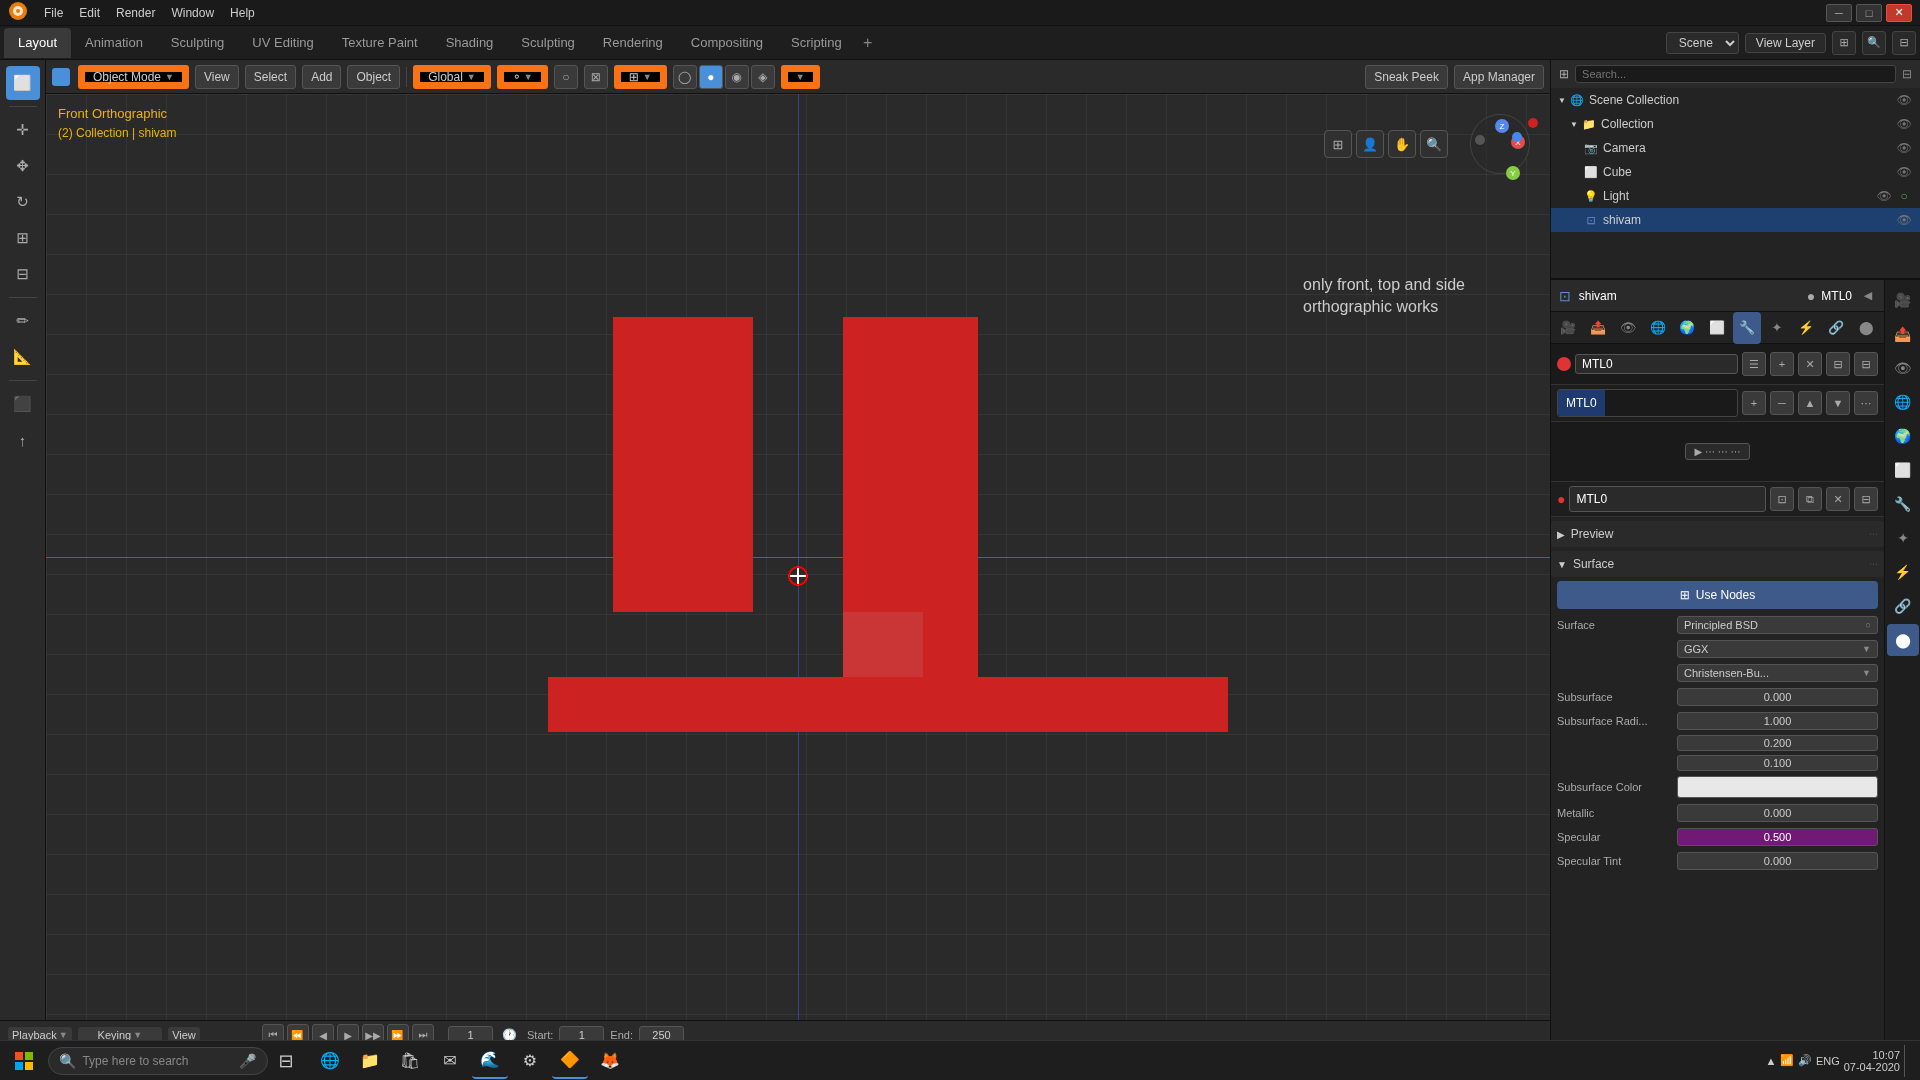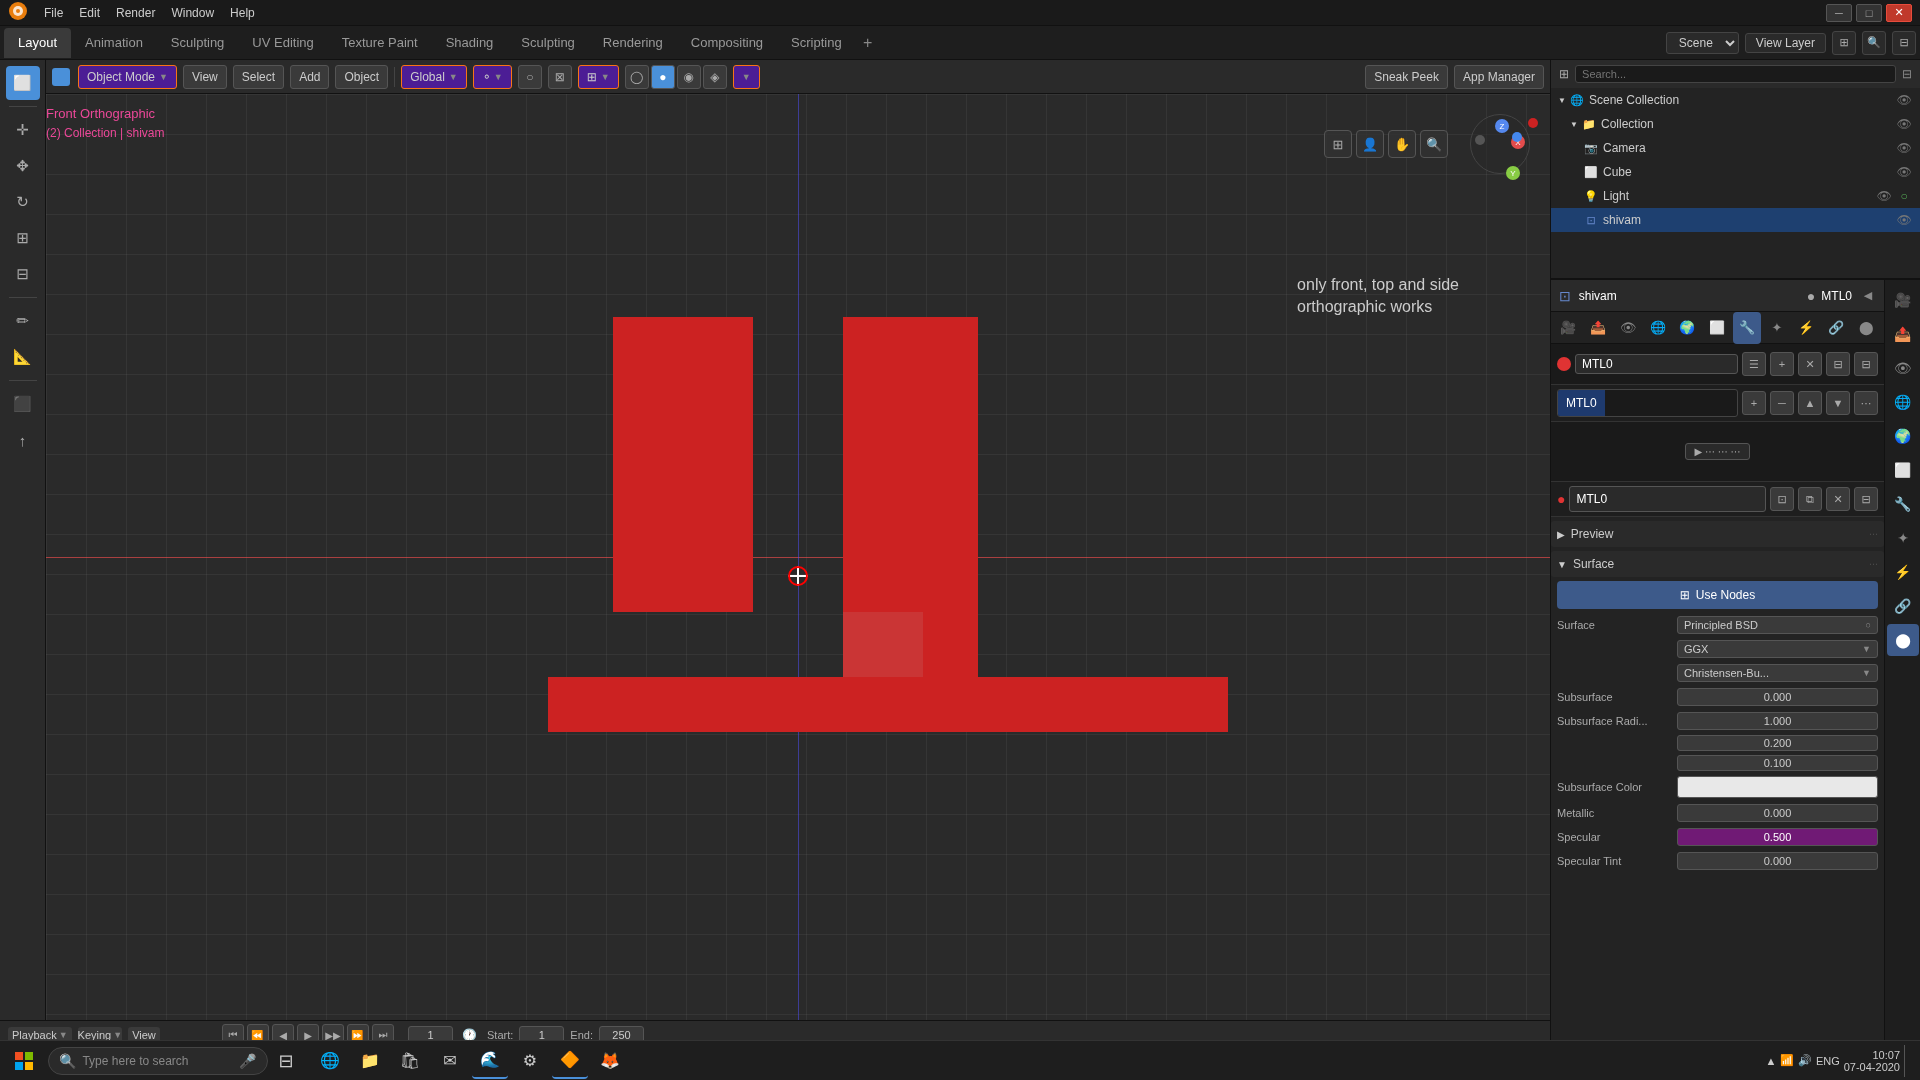--- a/index.html
+++ b/index.html
@@ -124,22 +124,22 @@
       align-items: center;
       padding: 0 6px;
       gap: 6px;
       border-bottom: 1px solid #111;
       position: relative;
       z-index: 80;
       margin-left: 46px;
       margin-right: 370px;
     }
     .header-dropdown {
-      background: #4c1d95;
-      border: 1px solid #f97316;
+      background: #000000;
+      border: 7px solid #f97316;
       color: #ccc;
       padding: 2px 8px;
       border-radius: 3px;
       font-size: 12px;
       cursor: pointer;
       display: flex;
       align-items: center;
       gap: 4px;
       height: 24px;
     }
@@ -205,33 +205,33 @@
       top: 0; bottom: 0;
       left: 50%;
       width: 1px;
       background: rgba(80, 80, 255, 0.5);
     }
 
     
     .viewport-info {
       position: absolute;
       top: 10px;
-      left: 0;
-      color: #ec4899;
+      left: 12px;
+      color: #eab308;
       font-size: 12px;
       line-height: 1.5;
       pointer-events: none;
     }
     .viewport-info .view-name { font-size: 13px; font-weight: 500; }
 
     
     .viewport-text-overlay {
       position: absolute;
       top: 180px;
-      right: 91px;
+      right: 85px;
       color: #ccc;
       font-size: 16px;
       font-weight: 400;
       line-height: 1.4;
       pointer-events: none;
       text-align: left;
     }
 
     
     .viewport-gizmos {
@@ -1089,21 +1089,21 @@
     </div>
   </div>
 </div>
 
 <div id="bottom-bar">
   <div id="timeline-controls">
     <div style="display:flex;align-items:center;gap:2px;cursor:pointer;padding:2px 4px;background:#3a3a3a;border-radius:3px;font-size:11px;color:#ccc;">
       <span>Playback</span>
         <span class="chevron">▼</span>
     </div>
-    <div style="display:flex;align-items:center;gap:2px;cursor:pointer;padding:2px 0;background:#3a3a3a;border-radius:3px;font-size:11px;color:#ccc;">
+    <div style="display:flex;align-items:center;gap:2px;cursor:pointer;padding:2px 20px;background:#3a3a3a;border-radius:3px;font-size:11px;color:#ccc;">
       <span>Keying</span>
         <span class="chevron">▼</span>
     </div>
     <div style="display:flex;align-items:center;gap:2px;cursor:pointer;padding:2px 4px;background:#3a3a3a;border-radius:3px;font-size:11px;color:#ccc;">
       <span>View</span>
     </div>
     <div style="display:flex;align-items:center;gap:2px;cursor:pointer;padding:2px 4px;background:#3a3a3a;border-radius:3px;font-size:11px;color:#ccc;margin-top:36px;">
       <span>Marker</span>
     </div>
     <div style="margin-left:8px;display:flex;gap:3px;">

